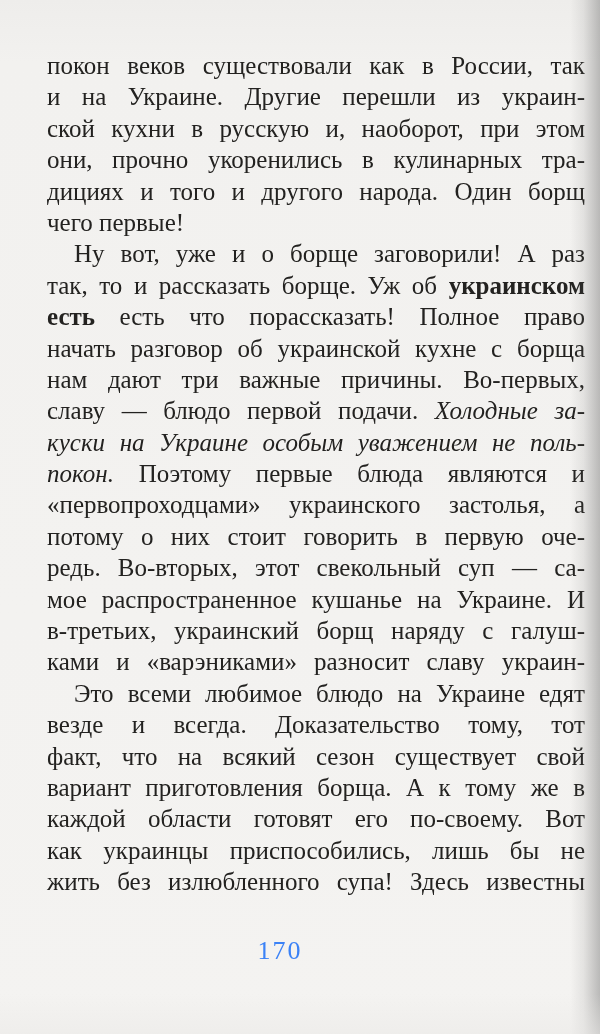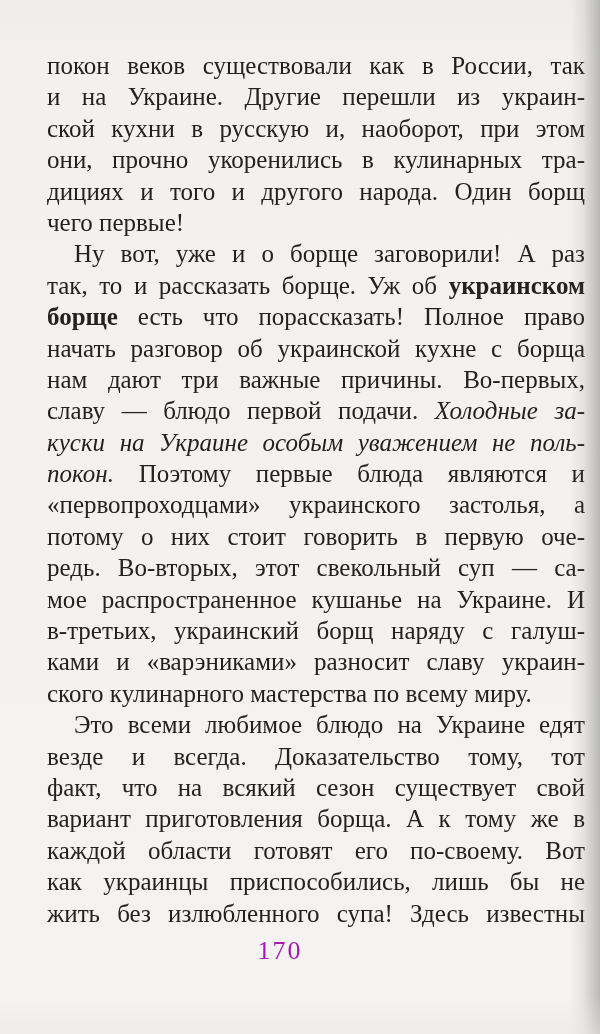--- a/index.html
+++ b/index.html
@@ -27,21 +27,21 @@
     overflow: visible;
   }
   .line.endline { text-align-last: left; }
   .line.indent { padding-left: 27px; }
   .line .b { font-weight: bold; }
   .line .i { font-style: italic; }
   .page-number {
     position: absolute;
     left: 0; top: 936px; width: 560px;
     text-align: center;
-    color: #a21caf;
+    color: #3b82f6;
     font-size: 26px;
     letter-spacing: 2px;
   }
   .right-shade {
     position: absolute;
     top: 0; right: 0; height: 100%; width: 30px;
     background: linear-gradient(to right, rgba(110,110,110,0) 0%, rgba(110,110,110,0.12) 45%, rgba(105,105,105,0.42) 100%);
     pointer-events: none;
   }
   .bottom-soft {
@@ -60,33 +60,32 @@
         <div class="line"><span>покон веков существовали как в России, так</span></div>
         <div class="line"><span>и на Украине. Другие перешли из украин-</span></div>
         <div class="line"><span>ской кухни в русскую и, наоборот, при этом</span></div>
         <div class="line"><span>они, прочно укоренились в кулинарных тра-</span></div>
         <div class="line"><span>дициях и того и другого народа. Один борщ</span></div>
         <div class="line endline"><span>чего первые!</span></div>
       </div>
       <div class="paragraph">
         <div class="line indent"><span>Ну вот, уже и о борще заговорили! А раз</span></div>
         <div class="line"><span>так, то и рассказать борще. Уж об </span><span class="b">украинском</span></div>
-        <div class="line"><span class="b">борще</span><span> есть что порассказать! Полное право</span></div>
+        <div class="line"><span class="b">есть</span><span> есть что порассказать! Полное право</span></div>
         <div class="line"><span>начать разговор об украинской кухне с борща</span></div>
         <div class="line"><span>нам дают три важные причины. Во-первых,</span></div>
         <div class="line"><span>славу — блюдо первой подачи. </span><span class="i">Холодные за-</span></div>
         <div class="line"><span class="i">куски на Украине особым уважением не поль-</span></div>
         <div class="line"><span class="i">покон.</span><span> Поэтому первые блюда являются и</span></div>
         <div class="line"><span>«первопроходцами» украинского застолья, а</span></div>
         <div class="line"><span>потому о них стоит говорить в первую оче-</span></div>
         <div class="line"><span>редь. Во-вторых, этот свекольный суп — са-</span></div>
         <div class="line"><span>мое распространенное кушанье на Украине. И</span></div>
         <div class="line"><span>в-третьих, украинский борщ наряду с галуш-</span></div>
         <div class="line"><span>ками и «варэниками» разносит славу украин-</span></div>
-        <div class="line endline"><span>ского кулинарного мастерства по всему миру.</span></div>
       </div>
       <div class="paragraph">
         <div class="line indent"><span>Это всеми любимое блюдо на Украине едят</span></div>
         <div class="line"><span>везде и всегда. Доказательство тому, тот</span></div>
         <div class="line"><span>факт, что на всякий сезон существует свой</span></div>
         <div class="line"><span>вариант приготовления борща. А к тому же в</span></div>
         <div class="line"><span>каждой области готовят его по-своему. Вот</span></div>
         <div class="line"><span>как украинцы приспособились, лишь бы не</span></div>
         <div class="line"><span>жить без излюбленного супа! Здесь известны</span></div>
       </div>

